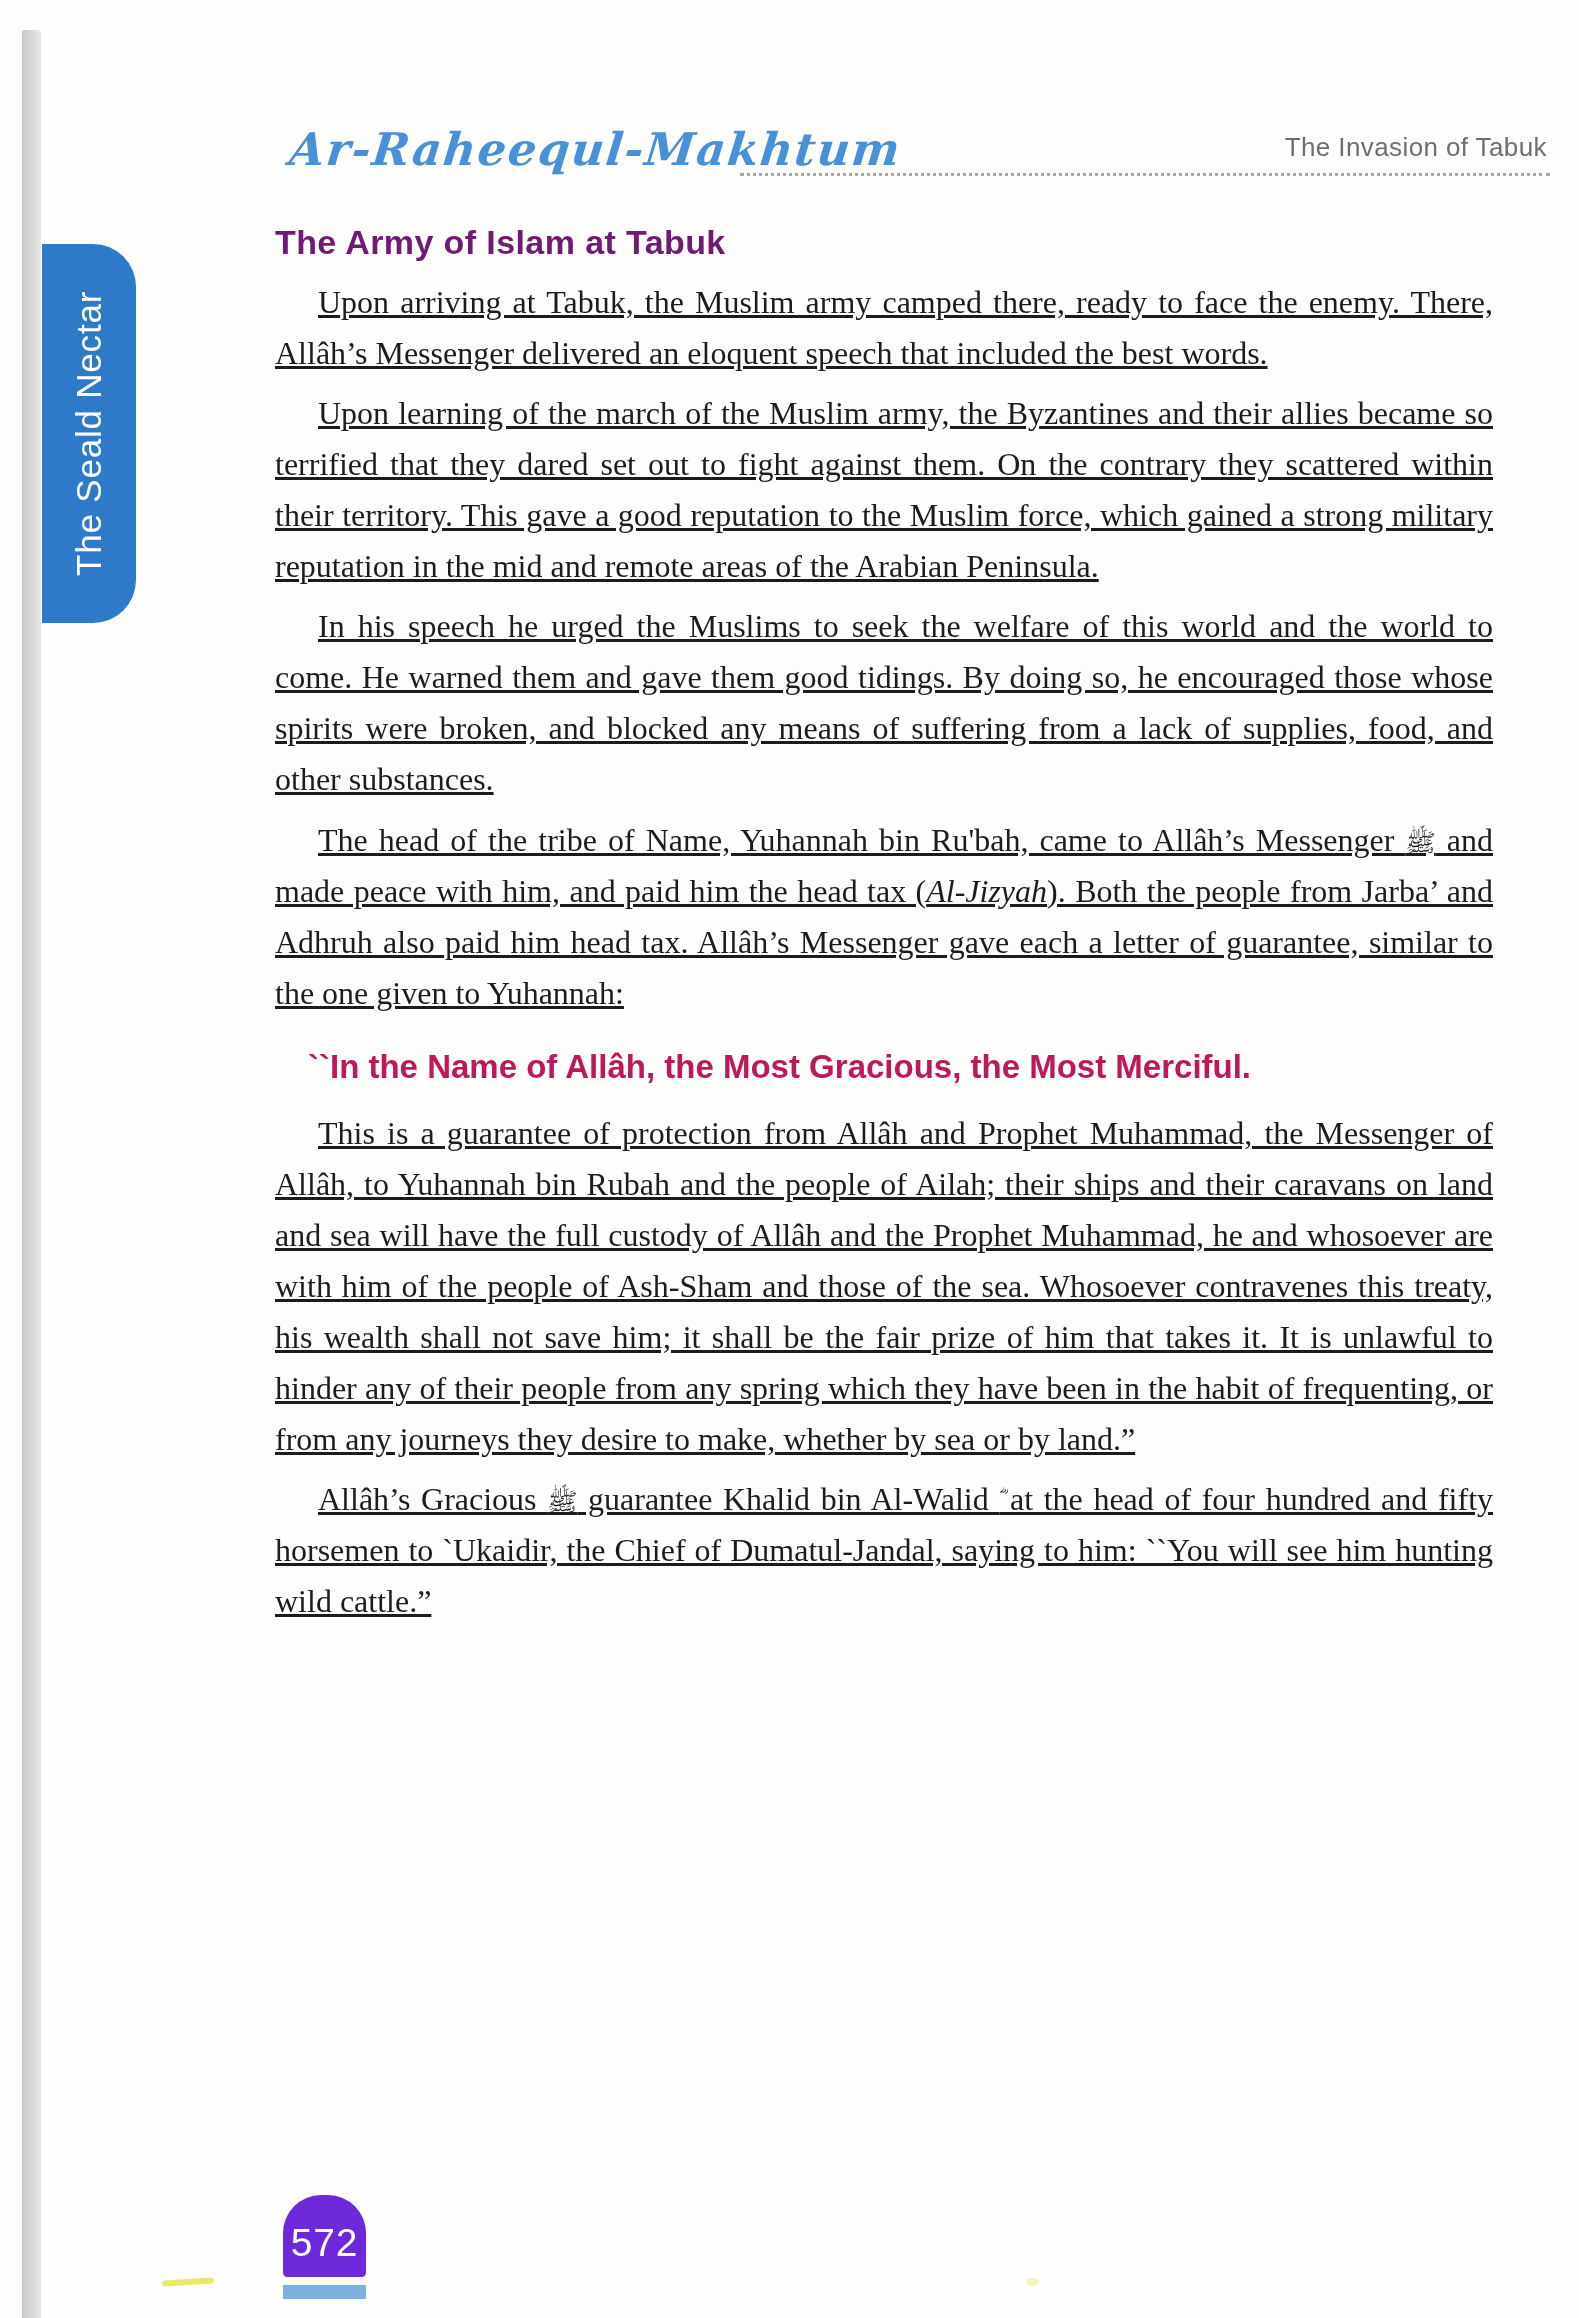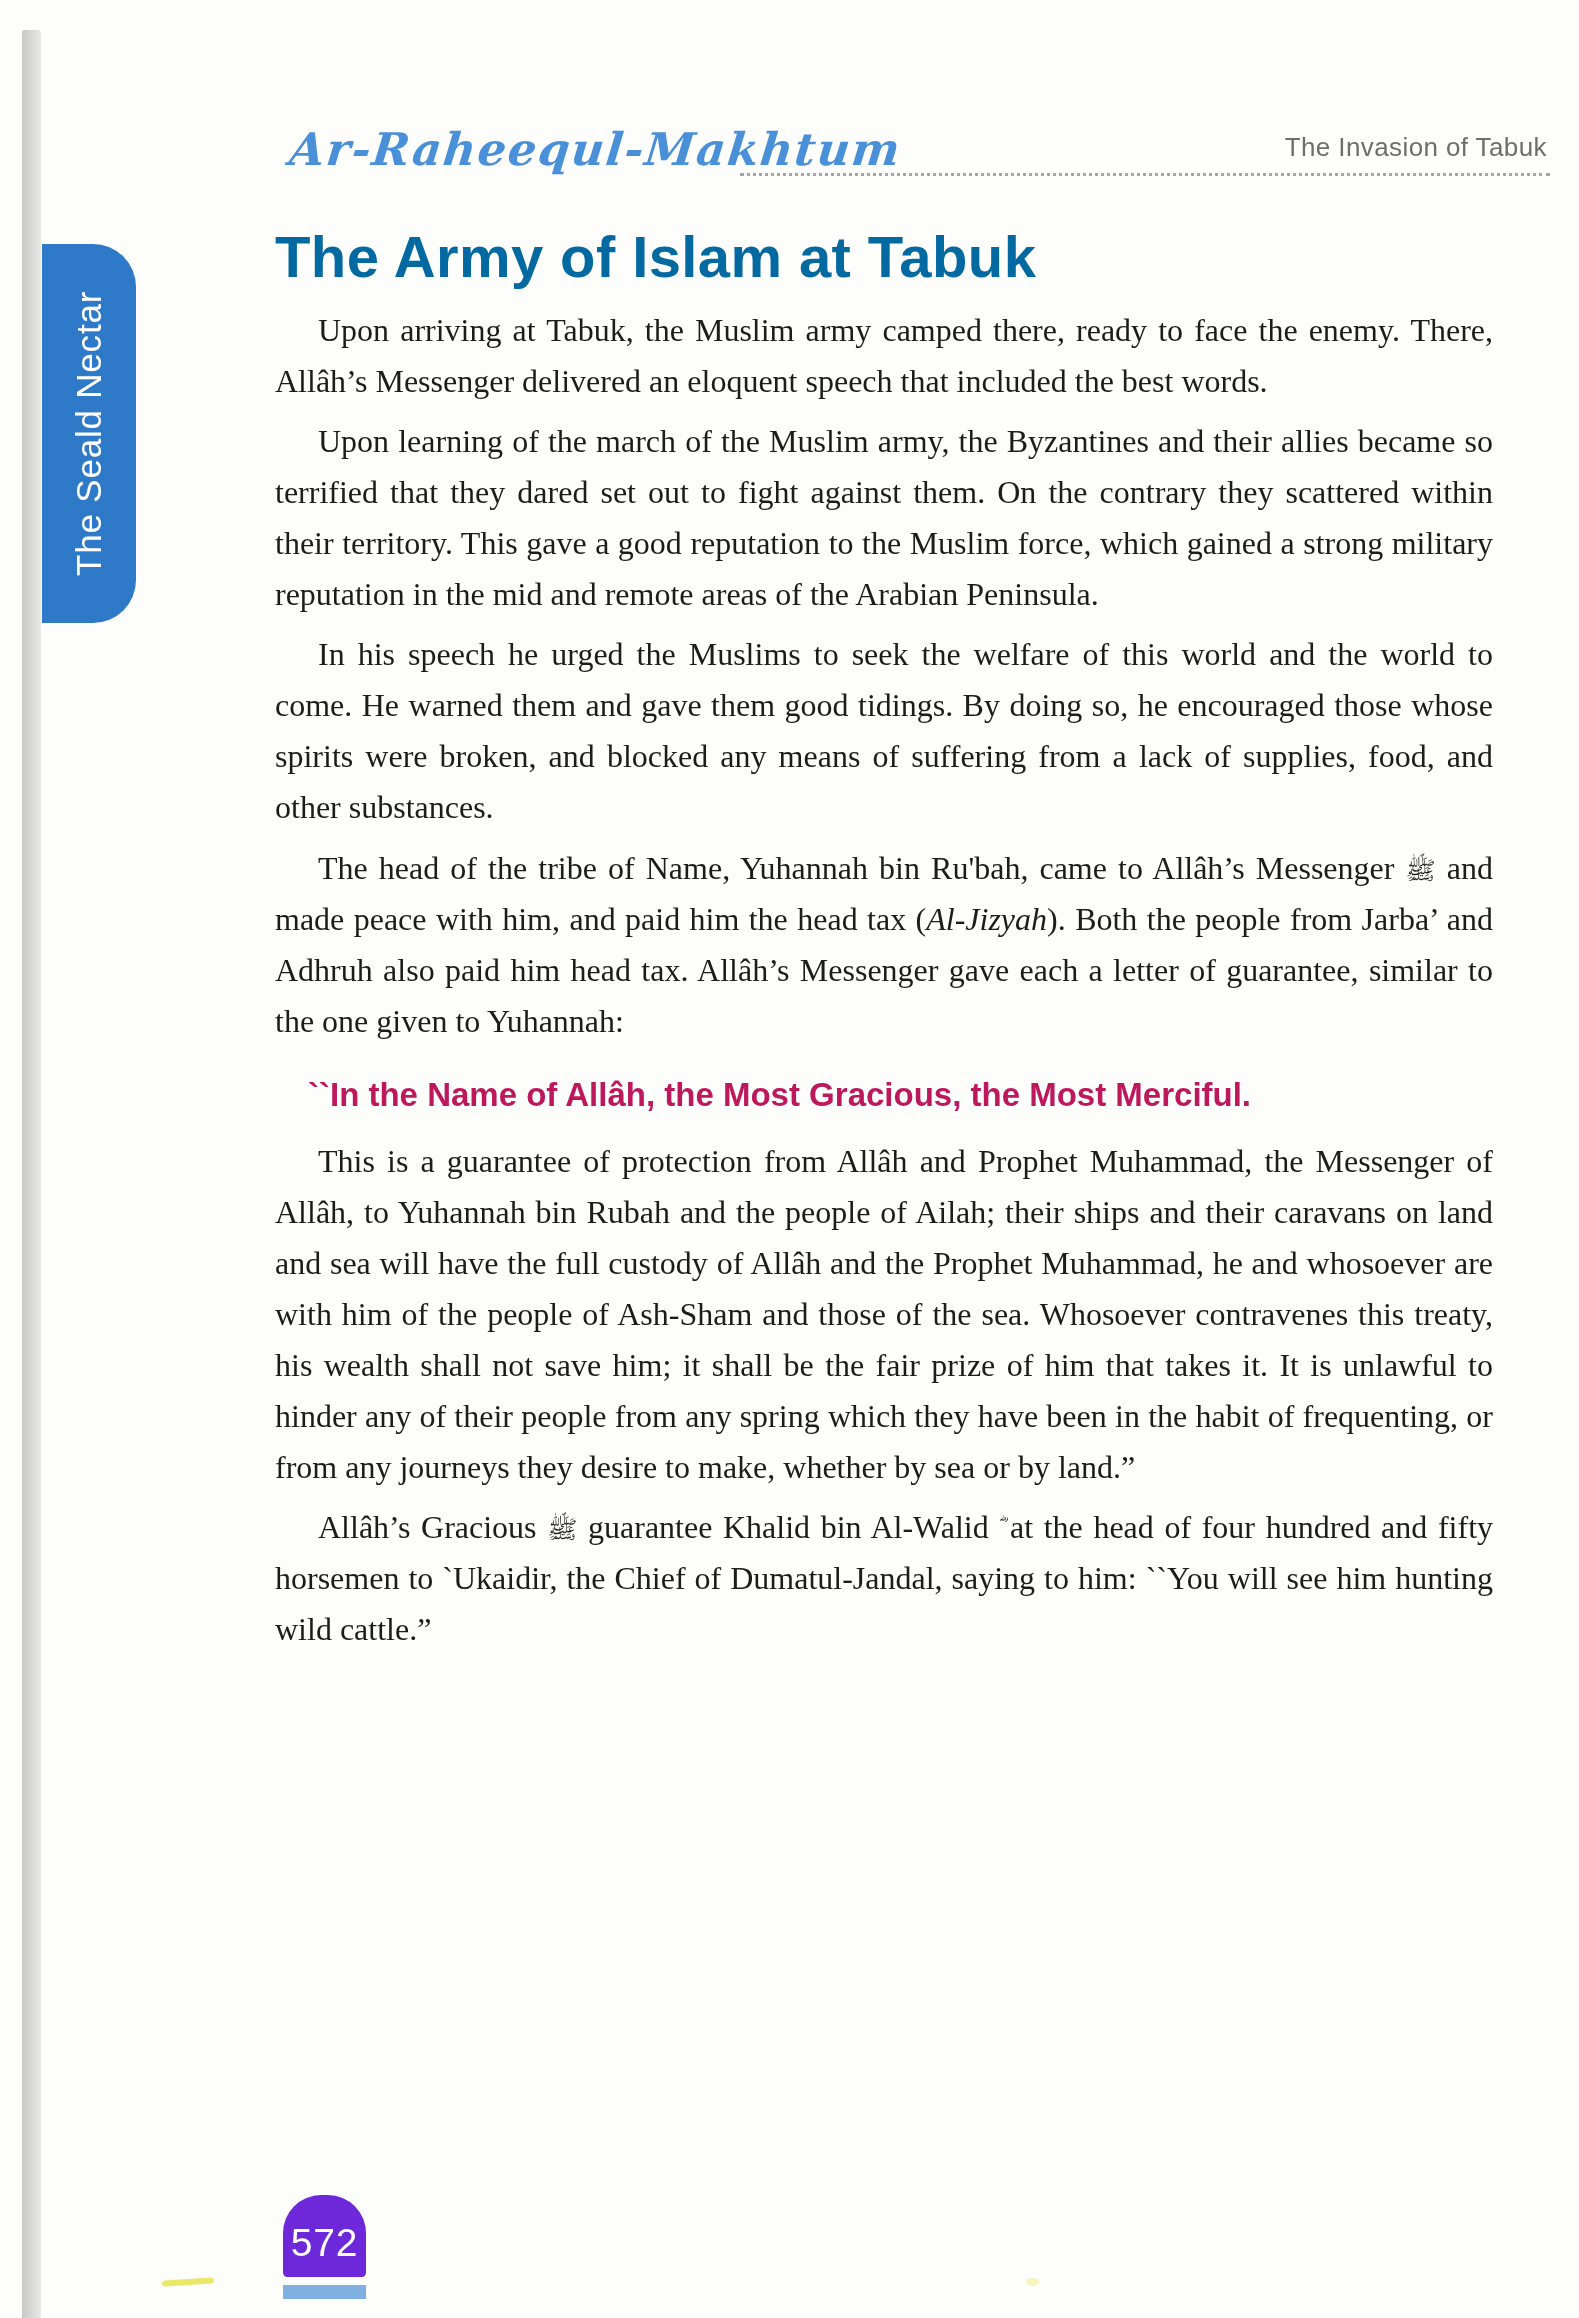--- a/index.html
+++ b/index.html
@@ -58,31 +58,32 @@
     white-space:nowrap;
   }
   
   .content{
     position:absolute;left:275px;top:223px;width:1218px;
     color:#1c1c1c;
   }
   .section-title{
     font-family:"Liberation Sans", sans-serif;
     font-weight:600;
-    font-size:58px;
-    color:#0369a1;
+    font-size:34px;
+    color:#701a75;
     margin:0 0 15px 0;
     letter-spacing:0.4px;
   }
   .para{
     font-size:32px;
     line-height:51px;
     text-align:justify;
     text-indent:43px;
     margin:0 0 9.2px 0;
+    text-decoration:underline;
   }
   .para em{font-style:italic;}
   .para .sym{
     font-family:"DejaVu Sans", sans-serif;
     font-size:25px;
     line-height:0;
   }
   .quote-heading{
     font-family:"Liberation Sans", sans-serif;
     font-weight:600;

